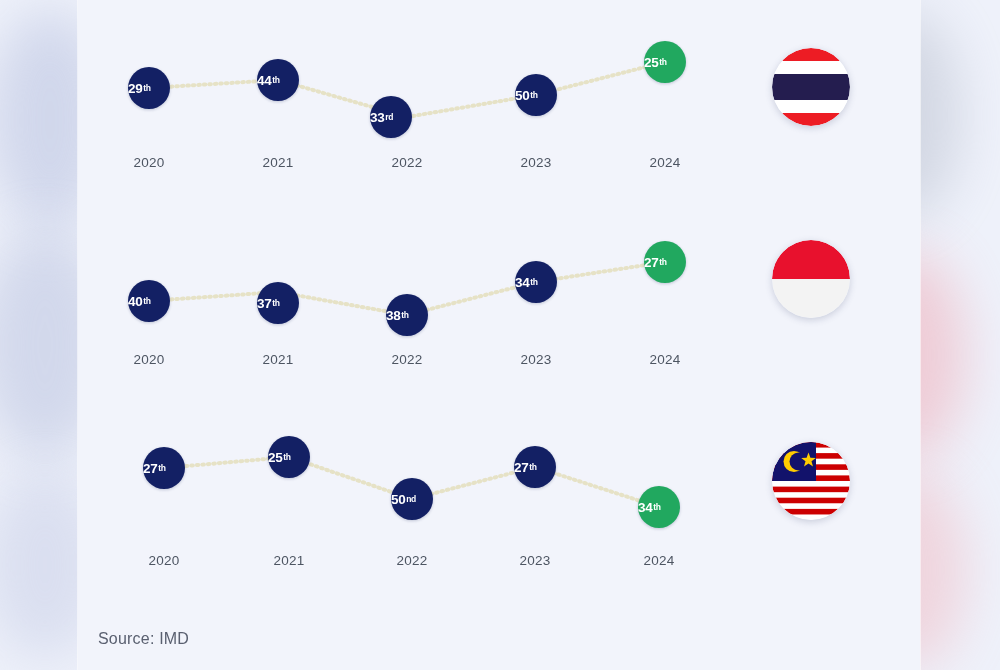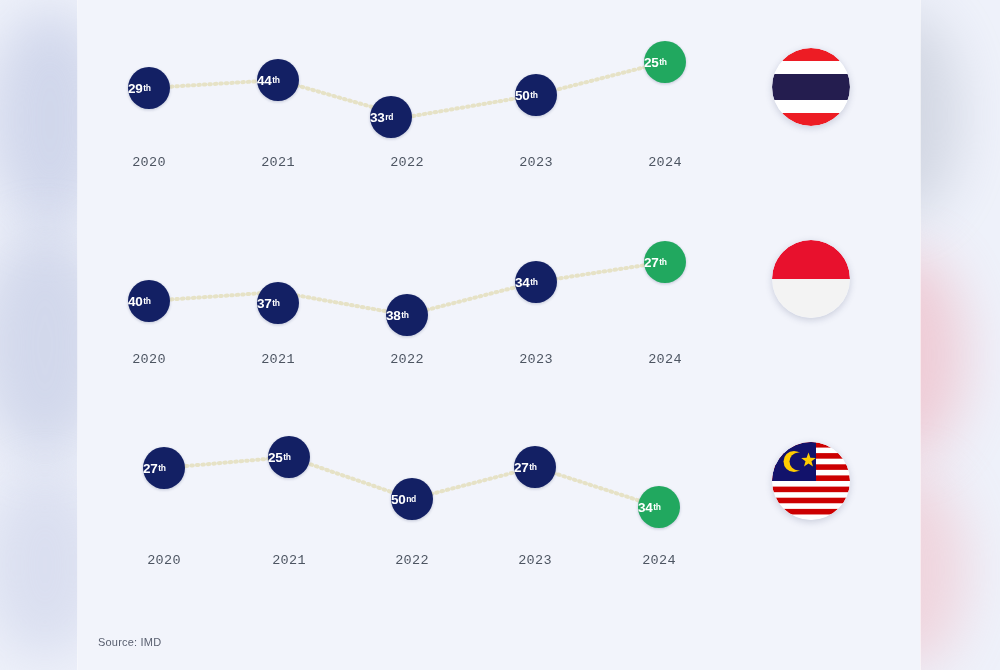--- a/index.html
+++ b/index.html
@@ -95,41 +95,41 @@
     margin-left: .5px;
   }
   .node.navy  { background: #132064; }
   .node.green { background: #21a85f; }
 
   .year {
     position: absolute;
     transform: translateX(-50%);
     font-size: 13.5px;
     color: #4d5562;
-    font-family: Liberation Mono, monospace;
+    font-family: Liberation Sans, sans-serif;
     letter-spacing: .3px;
   }
 
   
   .flag {
     position: absolute;
     width: 78px;
     height: 78px;
     border-radius: 50%;
     overflow: hidden;
     box-shadow: 0 2px 7px rgba(60,70,110,.22);
   }
   .flag svg { display:block; }
 
   
   #source {
     position: absolute;
     left: 20px;
     bottom: 22px;
-    font-size: 11px;
+    font-size: 16px;
     color: #5a6070;
     letter-spacing: .2px;
   }
 </style>
 </head>
 <body>
 
 <div id="backdrop">
   <div class="blob l1"></div>
   <div class="blob l2"></div>

